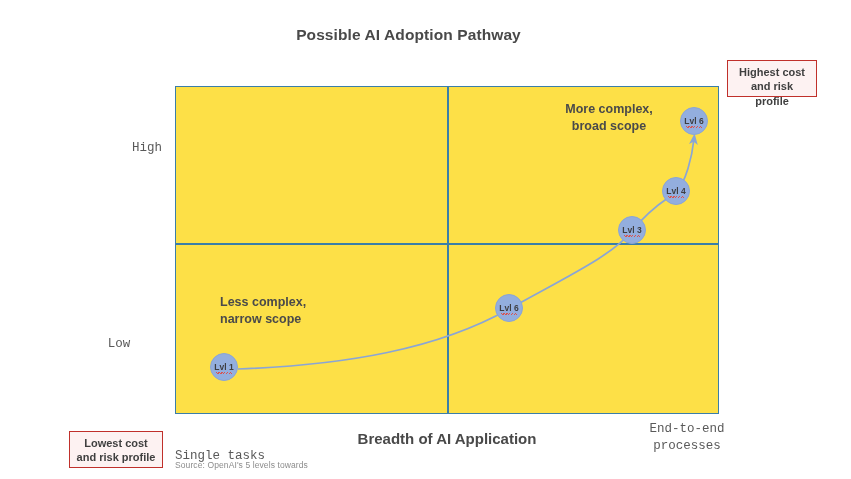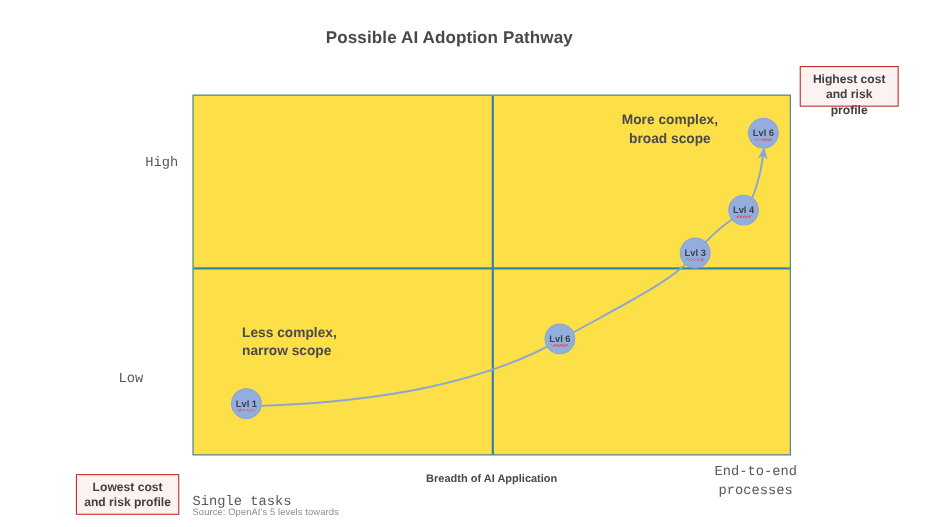--- a/index.html
+++ b/index.html
@@ -168,21 +168,21 @@
   .y-axis-title .sub {
     display: block;
     white-space: pre-line;
   }
   .x-axis-title {
     position: absolute;
     left: 275px;
     top: 430px;
     width: 344px;
     text-align: center;
-    font-size: 10px;
+    font-size: 15px;
     font-weight: bold;
     color: #494949;
   }
 
   
   .callout {
     position: absolute;
     border: 1.5px solid #c0302b;
     background: #fdf2f2;
     font-size: 11px;

